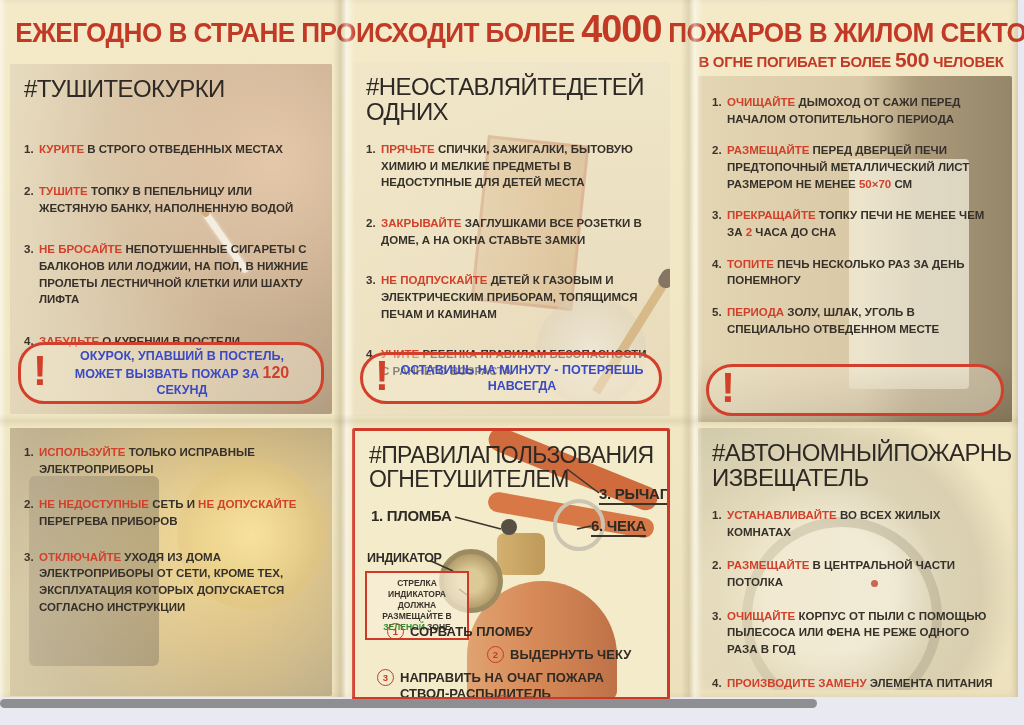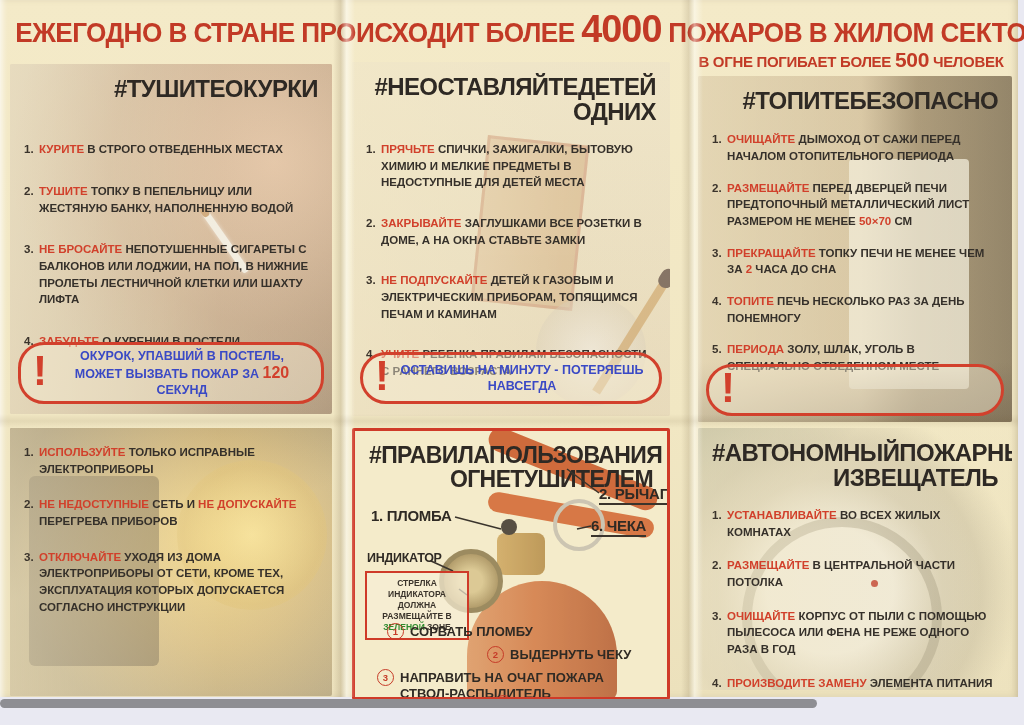--- a/index.html
+++ b/index.html
@@ -18,22 +18,22 @@
   #hdr .big{font-size:39px;letter-spacing:-1px;}
   #sub{position:absolute;left:690px;top:52px;width:322px;text-align:center;color:#c23a26;font-weight:bold;
     white-space:nowrap;font-size:15px;line-height:16px;letter-spacing:-0.3px;}
   #sub .big{font-size:21px;}
 
   
   .panel{position:absolute;border-radius:2px;overflow:hidden;}
   .photo,.shape{position:absolute;pointer-events:none;}
   .photo{inset:0;}
   .wash{position:absolute;inset:0;background:linear-gradient(90deg,rgba(243,233,200,.55),rgba(243,233,200,.15) 65%);pointer-events:none;}
-  .ptitle{position:relative;z-index:3;margin:12px 14px 0 14px;color:#2e2924;font-weight:bold;font-size:24px;
-    line-height:1.06;letter-spacing:-0.6px;white-space:pre-line;text-align:right;}
+  .ptitle{position:relative;z-index:3;margin:12px 14px 0 14px;color:#2e2924;font-weight:normal;font-size:24px;
+    line-height:1.06;letter-spacing:-0.6px;white-space:pre-line;}
   .items{position:relative;z-index:3;margin:0 12px 0 14px;display:flex;flex-direction:column;}
   .item{display:flex;align-items:flex-start;}
   .item .num{flex:none;width:15px;color:#3a332b;font-weight:bold;font-size:11.5px;line-height:1.45;}
   .item .itext{flex:1;font-weight:bold;font-size:11.5px;line-height:1.45;}
   .seg.kw{color:#d1402b;} .seg.tx{color:#35302a;} .seg.nb{color:#3a49c5;} .seg.nr{color:#d2402c;font-size:16px;line-height:1;} .seg.grn{color:#2e8b2e;}
 
   .note{position:absolute;left:8px;right:8px;z-index:4;border:3px solid #d2402c;border-radius:26px;
     background:rgba(246,238,212,.45);display:flex;align-items:center;padding:3px 12px 3px 6px;}
   .note .excl{flex:none;color:#d2402c;font-weight:800;font-size:42px;line-height:.85;margin:0 8px 4px 6px;}
   .note .note-text{flex:1;text-align:center;font-weight:bold;font-size:12.5px;line-height:1.3;}
@@ -181,21 +181,20 @@
         <span class="excl">!</span>
         <span class="note-text"><span class="seg nb">ОСТАВИШЬ НА МИНУТУ - ПОТЕРЯЕШЬ НАВСЕГДА</span></span>
       </div>
     </div>
 
     <div id="p3" class="panel">
       <div class="photo"></div>
       <div class="shape stove"></div>
       <div class="shape dark"></div>
       <div class="wash"></div>
-      <div class="ptitle">#ТОПИТЕБЕЗОПАСНО</div>
       <div class="items">
           <div class="item">
             <span class="num">1.</span>
             <span class="itext"><span class="seg kw">ОЧИЩАЙТЕ</span><span class="seg tx"> ДЫМОХОД ОТ САЖИ ПЕРЕД НАЧАЛОМ ОТОПИТЕЛЬНОГО ПЕРИОДА</span></span>
           </div>
           <div class="item">
             <span class="num">2.</span>
             <span class="itext"><span class="seg kw">РАЗМЕЩАЙТЕ</span><span class="seg tx"> ПЕРЕД ДВЕРЦЕЙ ПЕЧИ ПРЕДТОПОЧНЫЙ МЕТАЛЛИЧЕСКИЙ ЛИСТ РАЗМЕРОМ НЕ МЕНЕЕ </span><span class="seg kw">50×70</span><span class="seg tx"> СМ</span></span>
           </div>
           <div class="item">
@@ -251,21 +250,21 @@
         <line x1="100" y1="86" x2="146" y2="98" stroke="#3a342c" stroke-width="1.5"></line>
         <line x1="244" y1="62" x2="212" y2="38" stroke="#3a342c" stroke-width="1.5"></line>
         <line x1="236" y1="95" x2="222" y2="98" stroke="#3a342c" stroke-width="1.5"></line>
         <line x1="76" y1="130" x2="98" y2="140" stroke="#3a342c" stroke-width="1.5"></line>
         <line x1="104" y1="158" x2="112" y2="164" stroke="#3a342c" stroke-width="1.5"></line>
       </svg>
       <div class="ptitle" style="font-size:23px;">#ПРАВИЛАПОЛЬЗОВАНИЯ
 ОГНЕТУШИТЕЛЕМ</div>
       <div class="ext-label" id="lab-plomba">1. ПЛОМБА</div>
       <div class="ext-label ul" id="lab-cheka">6. ЧЕКА</div>
-      <div class="ext-label ul" id="lab-rychag">2. РЫЧАГ</div>
+      <div class="ext-label ul" id="lab-rychag">3. РЫЧАГ</div>
       <div class="ext-label" id="lab-indik">ИНДИКАТОР</div>
       <div id="ind-box">
         <span>СТРЕЛКА ИНДИКАТОРА ДОЛЖНА РАЗМЕЩАЙТЕ В </span><span class="seg grn">ЗЕЛЕНОЙ</span><span> ЗОНЕ</span>
       </div>
       <div class="ext-steps">
           <div class="step s1">
             <span class="stepnum">1</span>
             <span class="steptext">СОРВАТЬ ПЛОМБУ</span>
           </div>
           <div class="step s2">

